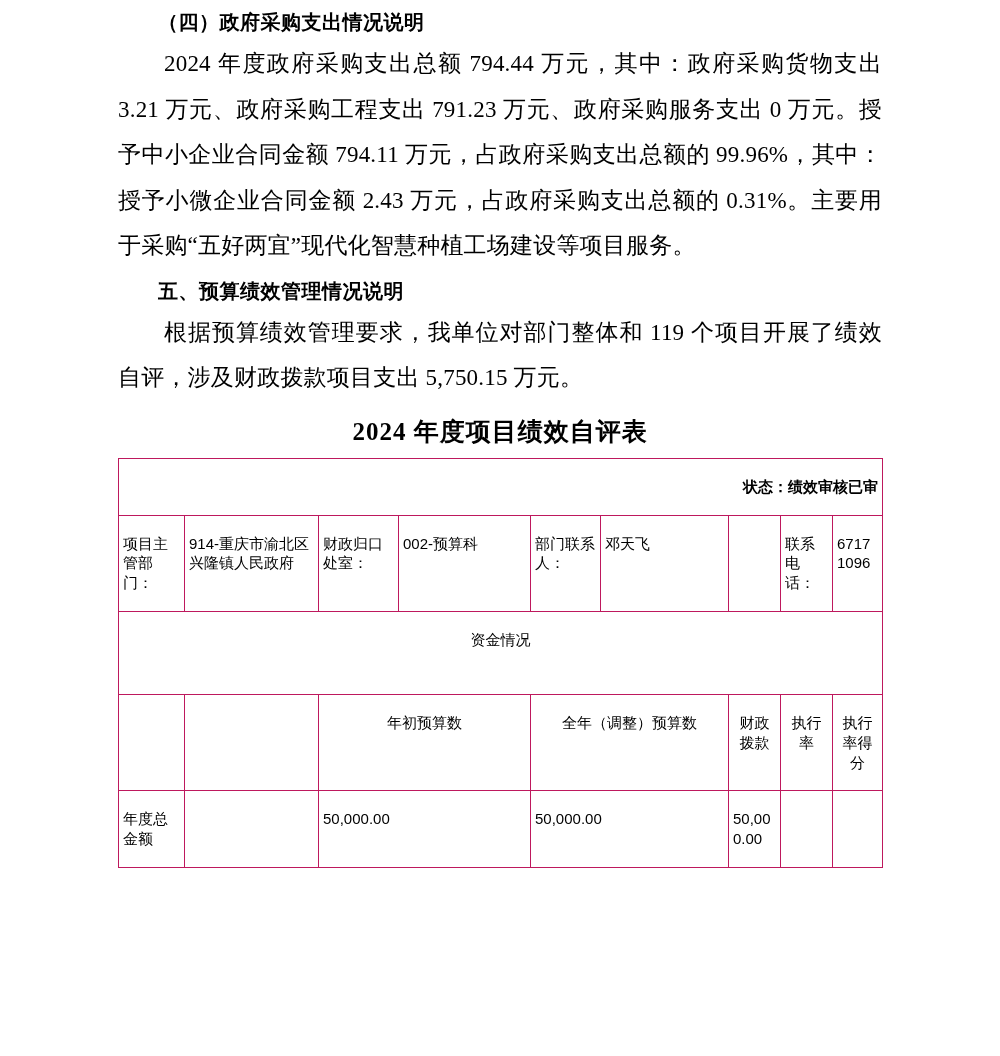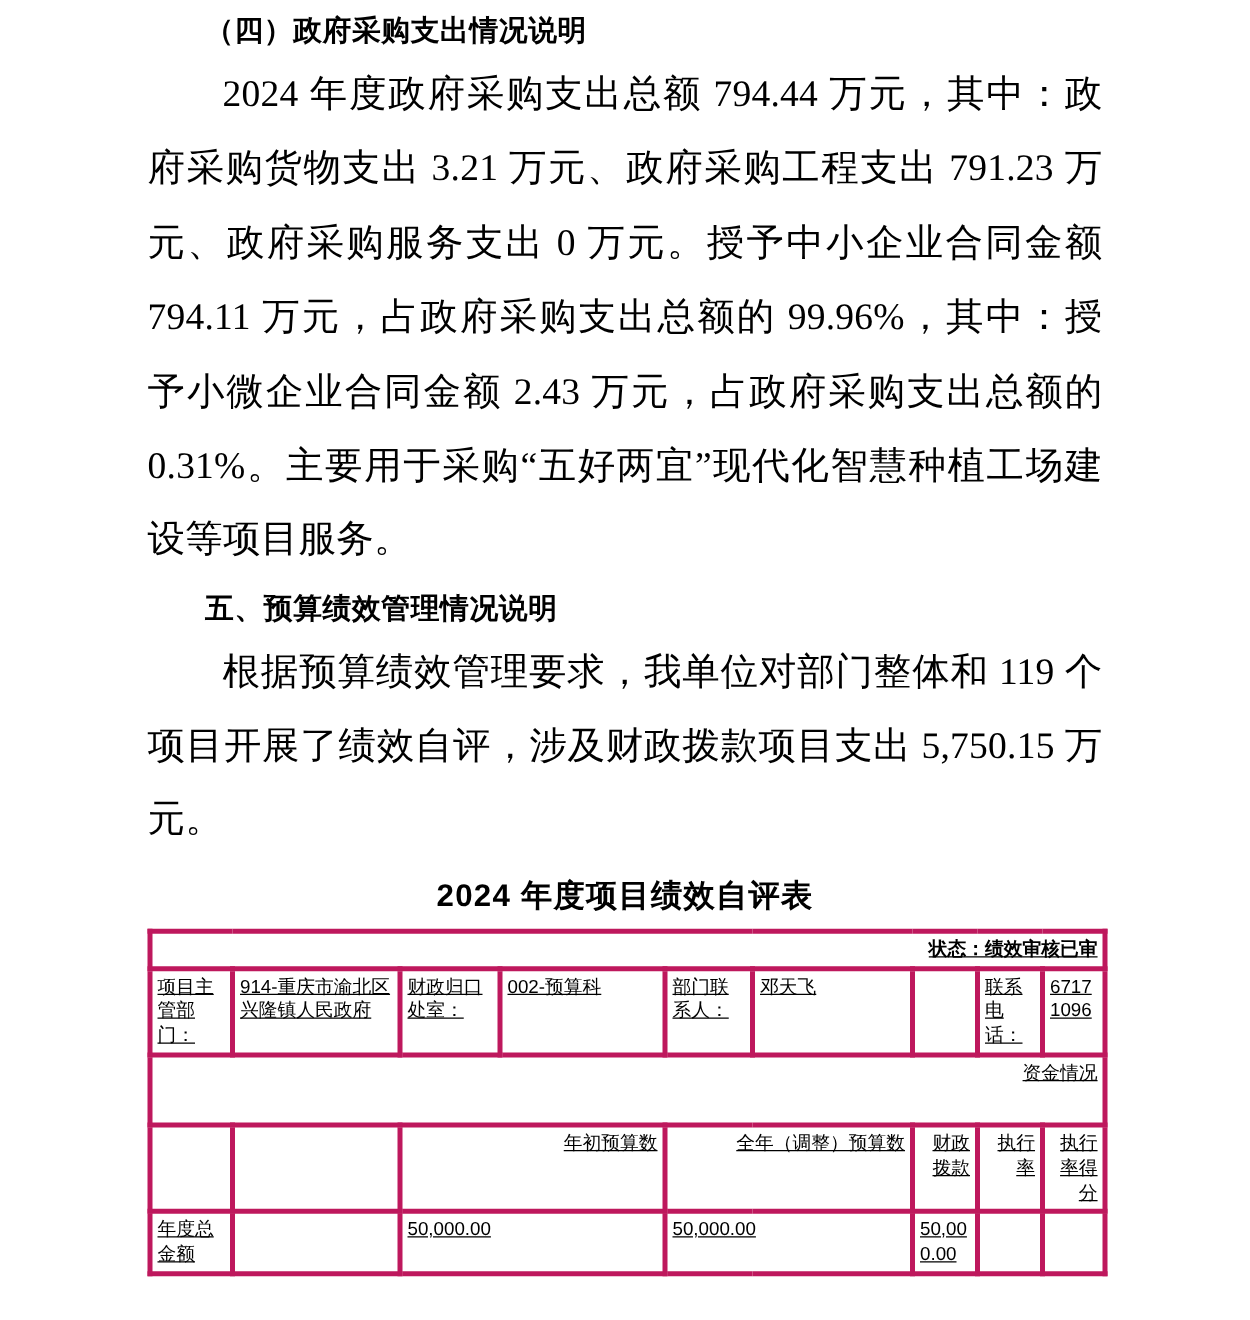--- a/index.html
+++ b/index.html
@@ -19,61 +19,60 @@
     width: 1000px;
     height: 1056px;
     padding: 0;
     box-sizing: border-box;
   }
   .content {
     margin: 0 118px 0 118px;
   }
   h3.heading {
     font-family: "Liberation Sans", "DejaVu Sans", sans-serif;
-    font-size: 23px;
+    font-size: 20px;
     font-weight: bold;
     margin: 6px 0 2px 0;
     line-height: 1.65;
     text-indent: 2em;
     letter-spacing: 0.5px;
   }
   p.para {
-    font-size: 30px;
+    font-size: 23px;
     line-height: 1.98;
     margin: 0 0 0 0;
     text-indent: 2em;
     text-align: justify;
     text-justify: inter-ideograph;
     letter-spacing: 0.2px;
   }
   .tbl-title {
-    font-family: Liberation Sans, sans-serif;
+    font-family: Liberation Serif, serif;
     font-size: 25px;
     font-weight: bold;
     text-align: center;
     margin: 14px 0 10px 0;
     letter-spacing: 1px;
   }
   table.perf {
     border-collapse: collapse;
     width: 764px;
     margin: 0 0 0 0;
     font-family: "Liberation Sans", "DejaVu Sans", sans-serif;
     font-size: 15px;
     table-layout: fixed;
   }
   table.perf td {
-    border: 4px solid #be185d;
-    padding: 3px 4px;
+    border: 1px solid #be185d;
+    padding: 18px 4px;
     vertical-align: top;
     line-height: 1.32;
     word-break: break-all;
-    text-decoration: underline;
   }
-  td.c { text-align: right; vertical-align: middle; }
+  td.c { text-align: center; vertical-align: middle; }
   td.r-status { text-align: right; font-weight: bold; padding-right: 10px; vertical-align: middle; }
   td.mid { vertical-align: middle; }
   .tbl-wrap {
     margin: 0 118px;
   }
 </style>
 </head>
 <body>
 
 <div class="page">

